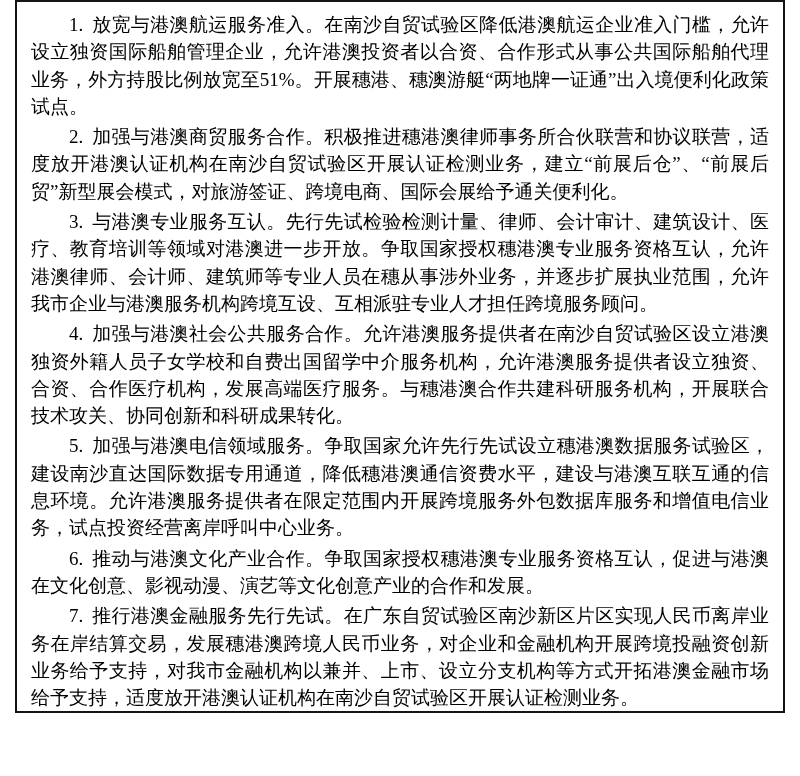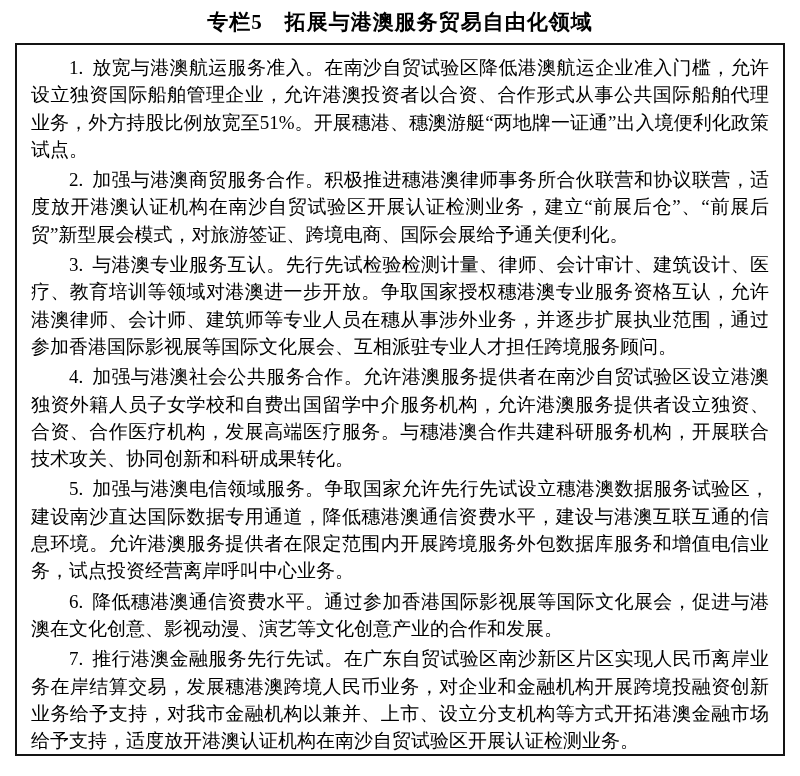--- a/index.html
+++ b/index.html
@@ -47,32 +47,31 @@
   .para:last-child { margin-bottom: 0; }
   .para .num {
     margin-right: 0.45em;
   }
 </style>
 </head>
 <body>
 
 <div class="page">
 
-  <h1 class="doc-title">专栏5　拓展与港澳服务贸易自由化领域</h1>
 
   <div class="content-box">
 
     <p class="para"><span class="num">1.</span><span>放宽与港澳航运服务准入。在南沙自贸试验区降低港澳航运企业准入门槛，允许设立独资国际船舶管理企业，允许港澳投资者以合资、合作形式从事公共国际船舶代理业务，外方持股比例放宽至51%。开展穗港、穗澳游艇“两地牌一证通”出入境便利化政策试点。</span></p>
 
     <p class="para"><span class="num">2.</span><span>加强与港澳商贸服务合作。积极推进穗港澳律师事务所合伙联营和协议联营，适度放开港澳认证机构在南沙自贸试验区开展认证检测业务，建立“前展后仓”、“前展后贸”新型展会模式，对旅游签证、跨境电商、国际会展给予通关便利化。</span></p>
 
-    <p class="para"><span class="num">3.</span><span>与港澳专业服务互认。先行先试检验检测计量、律师、会计审计、建筑设计、医疗、教育培训等领域对港澳进一步开放。争取国家授权穗港澳专业服务资格互认，允许港澳律师、会计师、建筑师等专业人员在穗从事涉外业务，并逐步扩展执业范围，通过参加香港国际影视展等国际文化展会、互相派驻专业人才担任跨境服务顾问。</span></p>
+    <p class="para"><span class="num">3.</span><span>与港澳专业服务互认。先行先试检验检测计量、律师、会计审计、建筑设计、医疗、教育培训等领域对港澳进一步开放。争取国家授权穗港澳专业服务资格互认，允许港澳律师、会计师、建筑师等专业人员在穗从事涉外业务，并逐步扩展执业范围，允许我市企业与港澳服务机构跨境互设、互相派驻专业人才担任跨境服务顾问。</span></p>
 
     <p class="para"><span class="num">4.</span><span>加强与港澳社会公共服务合作。允许港澳服务提供者在南沙自贸试验区设立港澳独资外籍人员子女学校和自费出国留学中介服务机构，允许港澳服务提供者设立独资、合资、合作医疗机构，发展高端医疗服务。与穗港澳合作共建科研服务机构，开展联合技术攻关、协同创新和科研成果转化。</span></p>
 
     <p class="para"><span class="num">5.</span><span>加强与港澳电信领域服务。争取国家允许先行先试设立穗港澳数据服务试验区，建设南沙直达国际数据专用通道，降低穗港澳通信资费水平，建设与港澳互联互通的信息环境。允许港澳服务提供者在限定范围内开展跨境服务外包数据库服务和增值电信业务，试点投资经营离岸呼叫中心业务。</span></p>
 
-    <p class="para"><span class="num">6.</span><span>降低穗港澳通信资费水平。通过参加香港国际影视展等国际文化展会，促进与港澳在文化创意、影视动漫、演艺等文化创意产业的合作和发展。</span></p>
+    <p class="para"><span class="num">6.</span><span>推动与港澳文化产业合作。争取国家授权穗港澳专业服务资格互认，促进与港澳在文化创意、影视动漫、演艺等文化创意产业的合作和发展。</span></p>
 
     <p class="para"><span class="num">7.</span><span>推行港澳金融服务先行先试。在广东自贸试验区南沙新区片区实现人民币离岸业务在岸结算交易，发展穗港澳跨境人民币业务，对企业和金融机构开展跨境投融资创新业务给予支持，对我市金融机构以兼并、上市、设立分支机构等方式开拓港澳金融市场给予支持，适度放开港澳认证机构在南沙自贸试验区开展认证检测业务。</span></p>
 
   </div>
 </div>
 
 </body></html>

